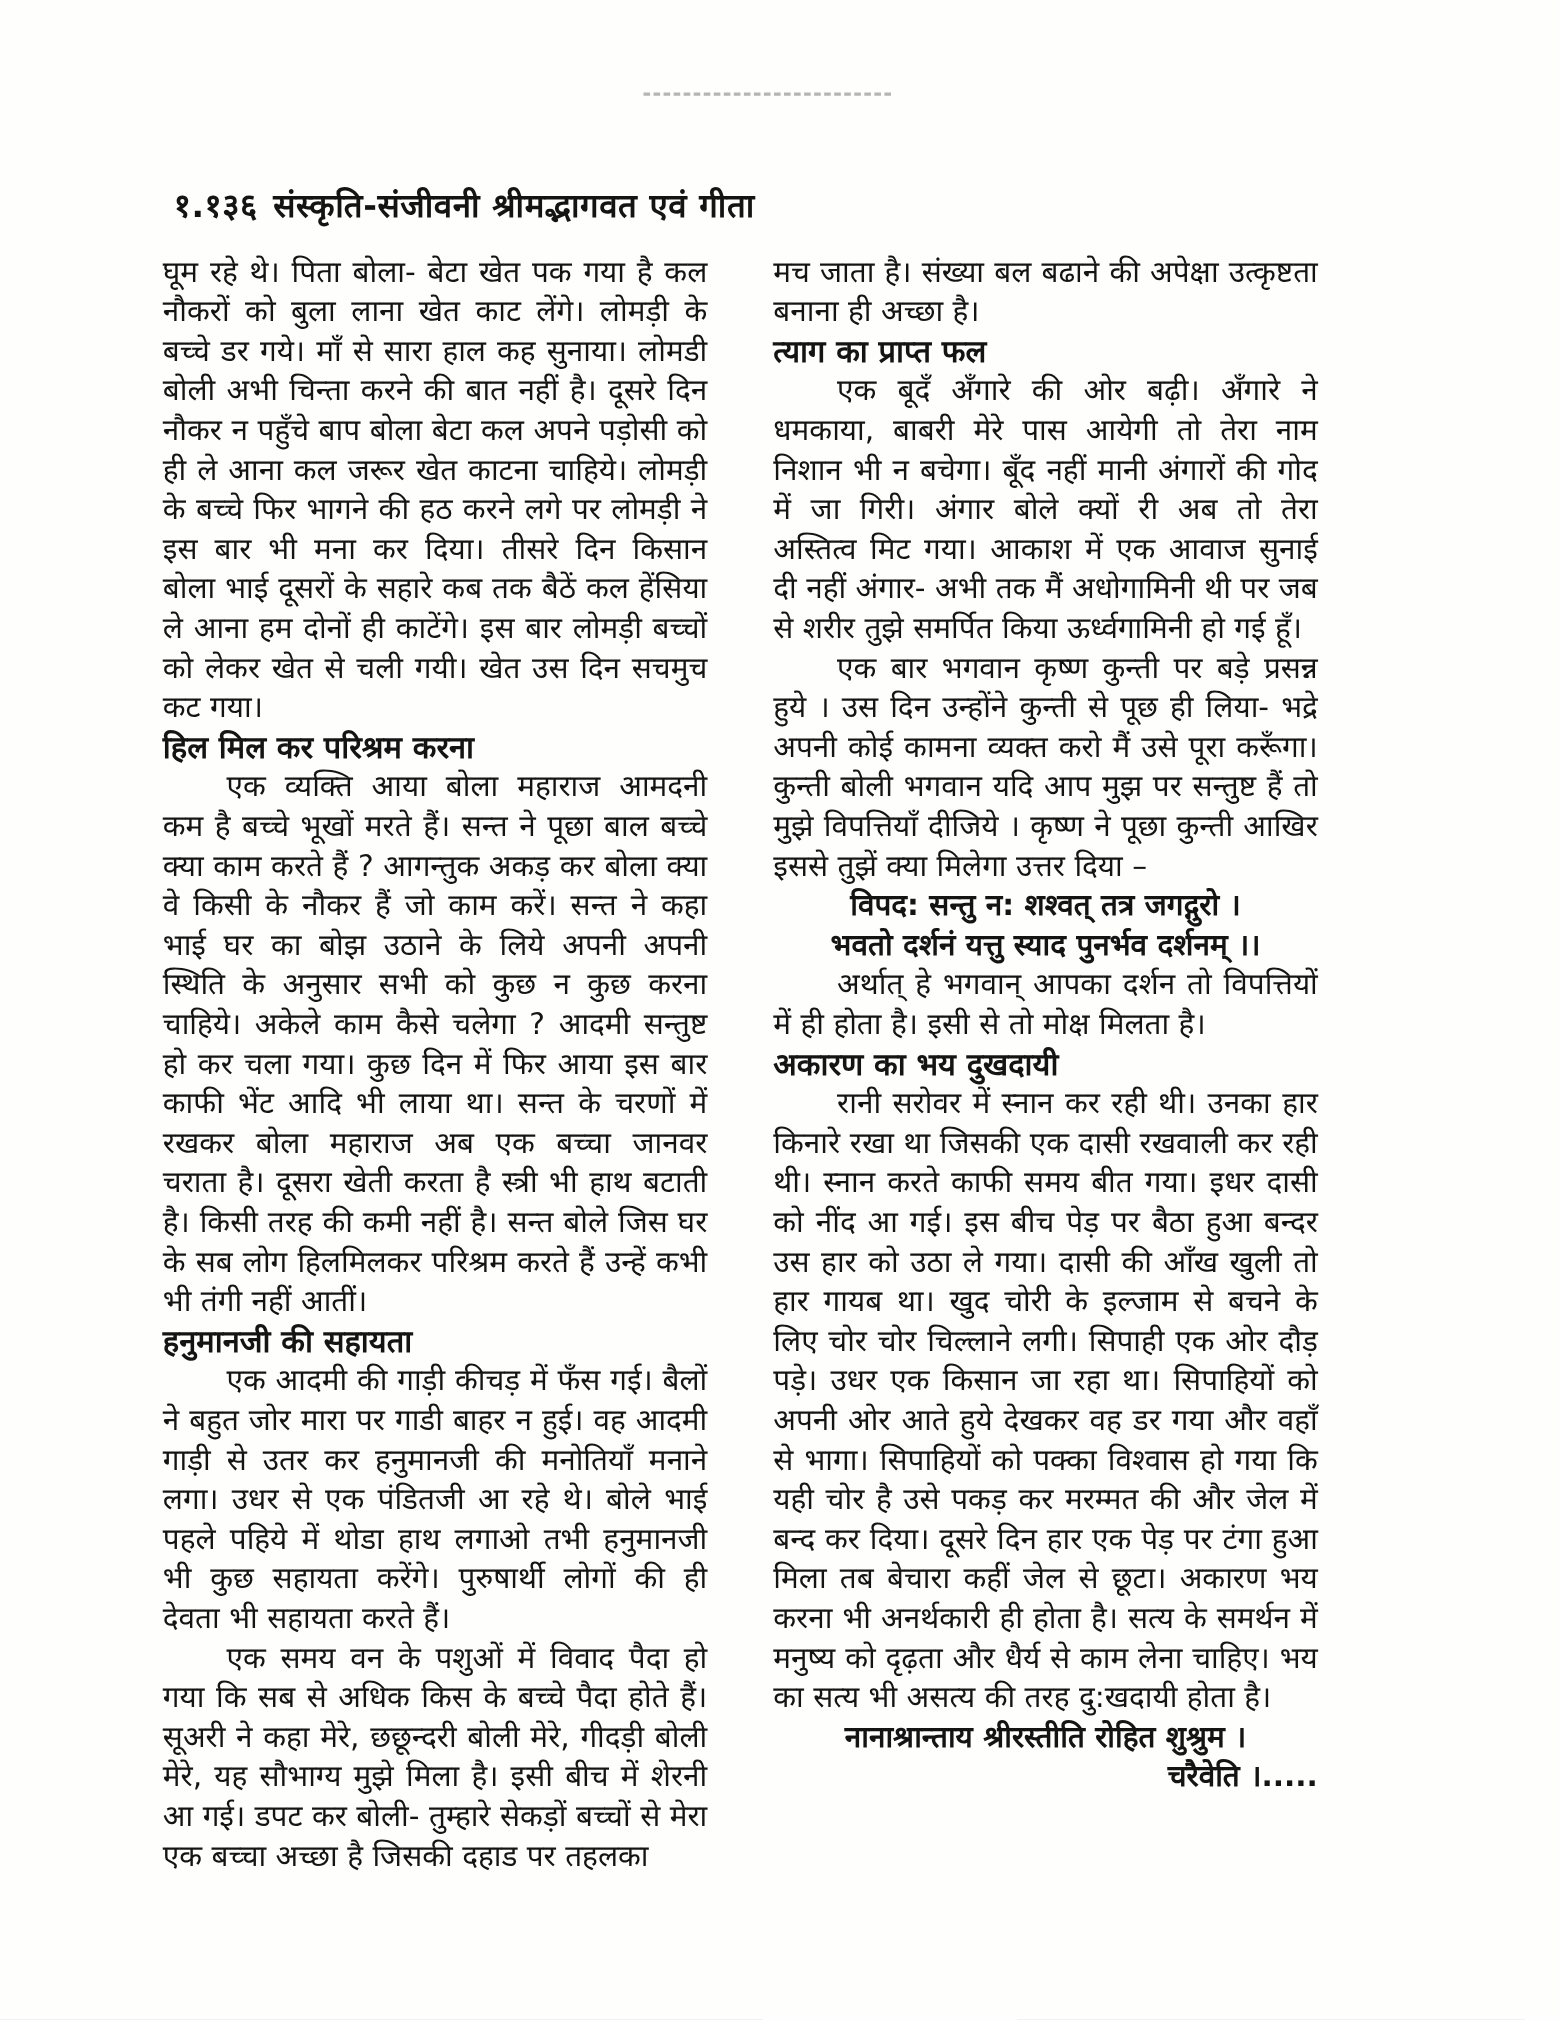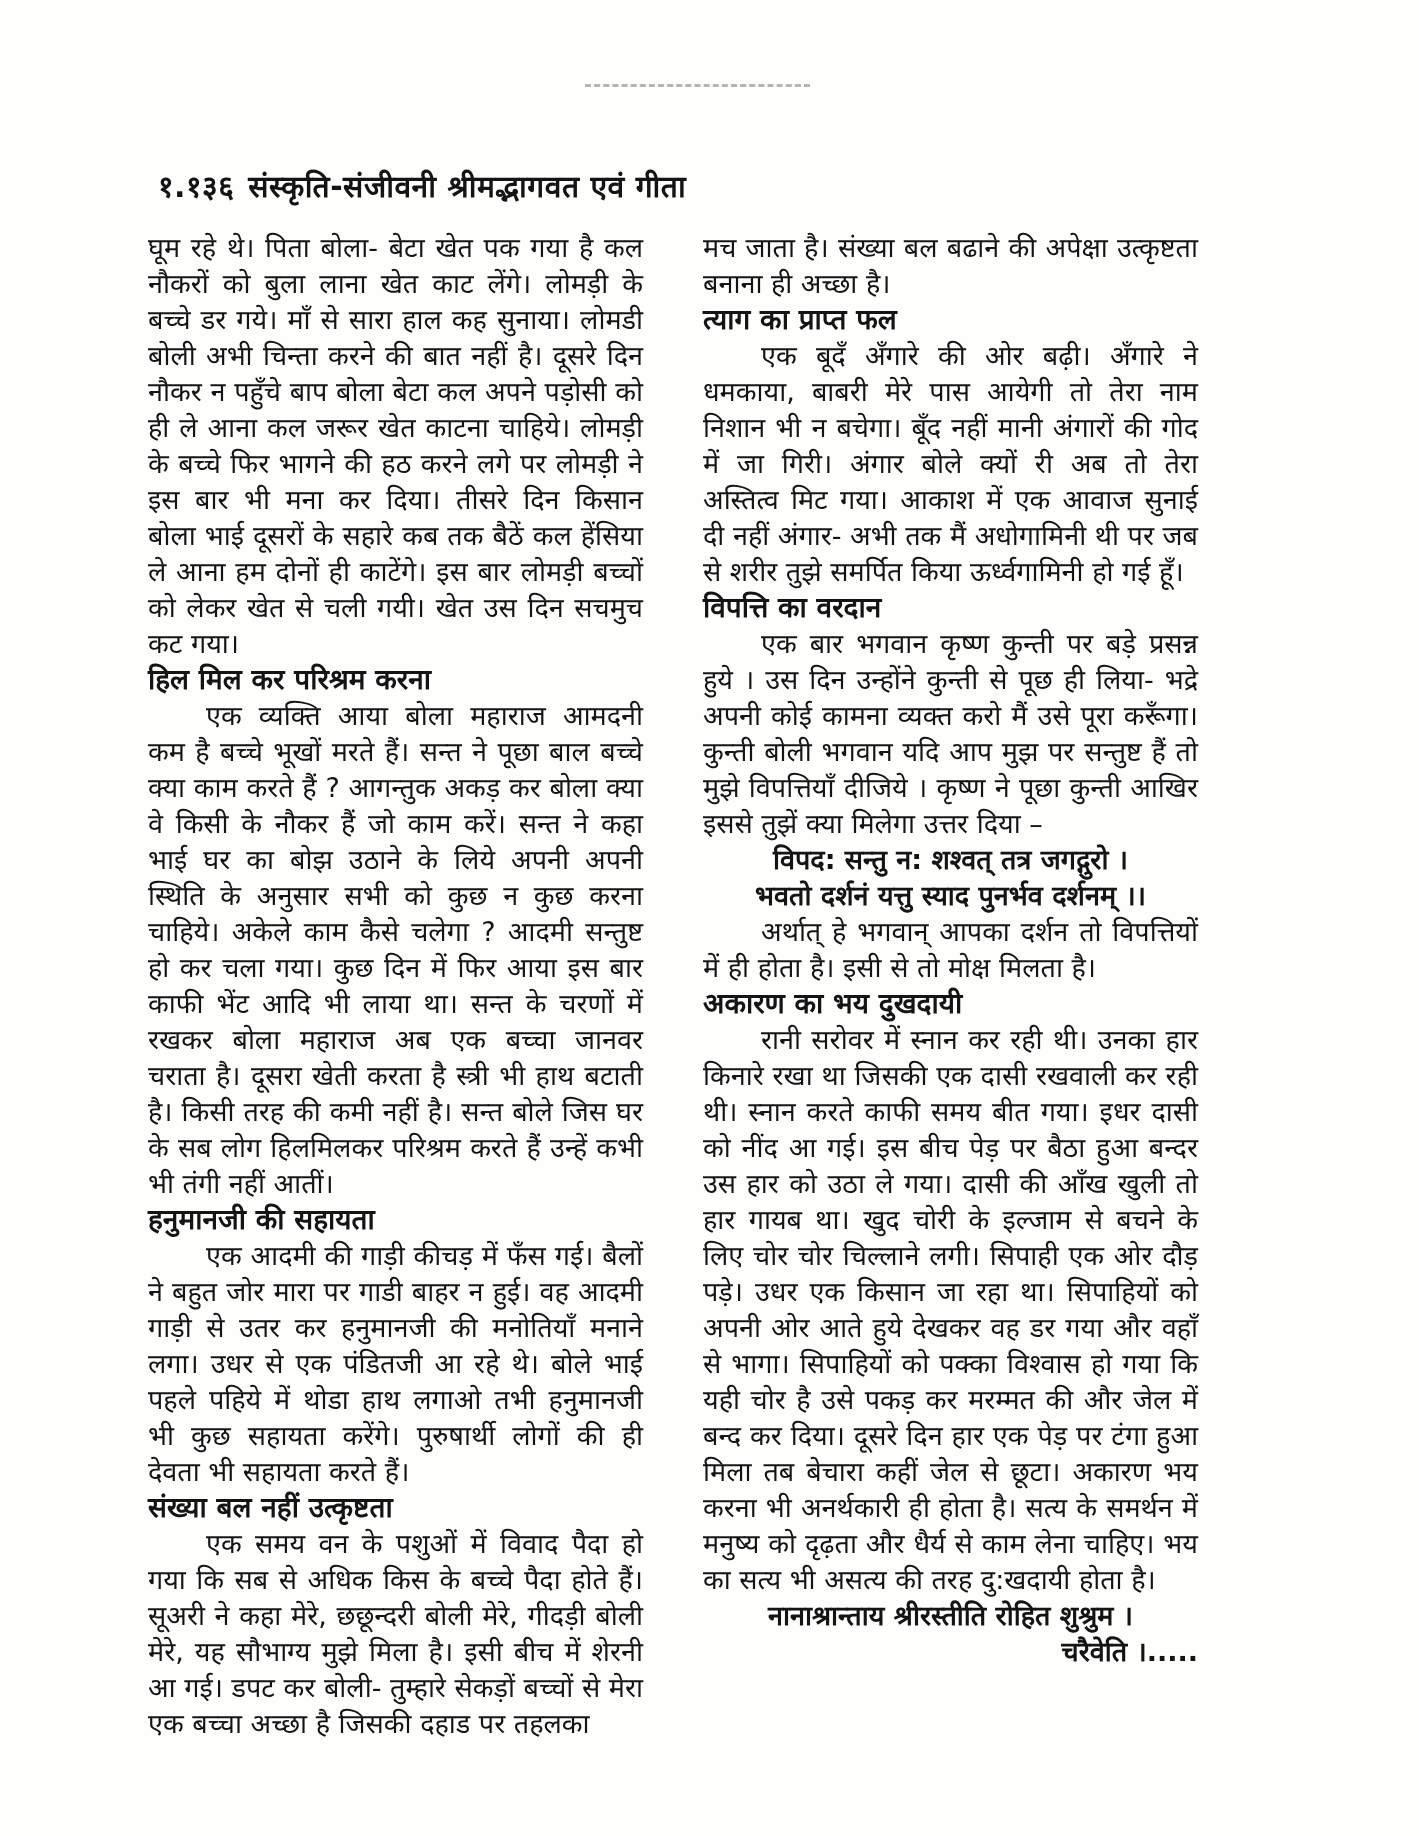--- a/index.html
+++ b/index.html
@@ -75,28 +75,26 @@
     <span class="pagenum">१.१३६</span><span>संस्कृति-संजीवनी श्रीमद्भागवत एवं गीता</span>
   </div>
 
   <div class="columns">
     <div class="column" id="col-left">
         <div class="block para">घूम रहे थे। पिता बोला- बेटा खेत पक गया है कल नौकरों को बुला लाना खेत काट लेंगे। लोमड़ी के बच्चे डर गये। माँ से सारा हाल कह सुनाया। लोमडी बोली अभी चिन्ता करने की बात नहीं है। दूसरे दिन नौकर न पहुँचे बाप बोला बेटा कल अपने पड़ोसी को ही ले आना कल जरूर खेत काटना चाहिये। लोमड़ी के बच्चे फिर भागने की हठ करने लगे पर लोमड़ी ने इस बार भी मना कर दिया। तीसरे दिन किसान बोला भाई दूसरों के सहारे कब तक बैठें कल हेंसिया ले आना हम दोनों ही काटेंगे। इस बार लोमड़ी बच्चों को लेकर खेत से चली गयी। खेत उस दिन सचमुच कट गया।</div>
         <div class="block heading">हिल मिल कर परिश्रम करना</div>
         <div class="block para indent">एक व्यक्ति आया बोला महाराज आमदनी कम है बच्चे भूखों मरते हैं। सन्त ने पूछा बाल बच्चे क्या काम करते हैं ? आगन्तुक अकड़ कर बोला क्या वे किसी के नौकर हैं जो काम करें। सन्त ने कहा भाई घर का बोझ उठाने के लिये अपनी अपनी स्थिति के अनुसार सभी को कुछ न कुछ करना चाहिये। अकेले काम कैसे चलेगा ? आदमी सन्तुष्ट हो कर चला गया। कुछ दिन में फिर आया इस बार काफी भेंट आदि भी लाया था। सन्त के चरणों में रखकर बोला महाराज अब एक बच्चा जानवर चराता है। दूसरा खेती करता है स्त्री भी हाथ बटाती है। किसी तरह की कमी नहीं है। सन्त बोले जिस घर के सब लोग हिलमिलकर परिश्रम करते हैं उन्हें कभी भी तंगी नहीं आतीं।</div>
         <div class="block heading">हनुमानजी की सहायता</div>
         <div class="block para indent">एक आदमी की गाड़ी कीचड़ में फँस गई। बैलों ने बहुत जोर मारा पर गाडी बाहर न हुई। वह आदमी गाड़ी से उतर कर हनुमानजी की मनोतियाँ मनाने लगा। उधर से एक पंडितजी आ रहे थे। बोले भाई पहले पहिये में थोडा हाथ लगाओ तभी हनुमानजी भी कुछ सहायता करेंगे। पुरुषार्थी लोगों की ही देवता भी सहायता करते हैं।</div>
-        <div class="block heading">संख्या बल नहीं उत्कृष्टता</div>
         <div class="block para indent">एक समय वन के पशुओं में विवाद पैदा हो गया कि सब से अधिक किस के बच्चे पैदा होते हैं। सूअरी ने कहा मेरे, छछून्दरी बोली मेरे, गीदड़ी बोली मेरे, यह सौभाग्य मुझे मिला है। इसी बीच में शेरनी आ गई। डपट कर बोली- तुम्हारे सेकड़ों बच्चों से मेरा एक बच्चा अच्छा है जिसकी दहाड पर तहलका</div>
       </div>
     <div class="column" id="col-right">
         <div class="block para">मच जाता है। संख्या बल बढाने की अपेक्षा उत्कृष्टता बनाना ही अच्छा है।</div>
         <div class="block heading">त्याग का प्राप्त फल</div>
         <div class="block para indent">एक बूदँ अँगारे की ओर बढ़ी। अँगारे ने धमकाया, बाबरी मेरे पास आयेगी तो तेरा नाम निशान भी न बचेगा। बूँद नहीं मानी अंगारों की गोद में जा गिरी। अंगार बोले क्यों री अब तो तेरा अस्तित्व मिट गया। आकाश में एक आवाज सुनाई दी नहीं अंगार- अभी तक मैं अधोगामिनी थी पर जब से शरीर तुझे समर्पित किया ऊर्ध्वगामिनी हो गई हूँ।</div>
-        <div class="block heading">विपत्ति का वरदान</div>
         <div class="block para indent">एक बार भगवान कृष्ण कुन्ती पर बड़े प्रसन्न हुये । उस दिन उन्होंने कुन्ती से पूछ ही लिया- भद्रे अपनी कोई कामना व्यक्त करो मैं उसे पूरा करूँगा। कुन्ती बोली भगवान यदि आप मुझ पर सन्तुष्ट हैं तो मुझे विपत्तियाँ दीजिये । कृष्ण ने पूछा कुन्ती आखिर इससे तुझें क्या मिलेगा उत्तर दिया –</div>
         <div class="block shloka">विपद: सन्तु न: शश्वत् तत्र जगद्गुरो ।</div>
         <div class="block shloka">भवतो दर्शनं यत्तु स्याद पुनर्भव दर्शनम् ।।</div>
         <div class="block para indent">अर्थात् हे भगवान् आपका दर्शन तो विपत्तियों में ही होता है। इसी से तो मोक्ष मिलता है।</div>
         <div class="block heading">अकारण का भय दुखदायी</div>
         <div class="block para indent">रानी सरोवर में स्नान कर रही थी। उनका हार किनारे रखा था जिसकी एक दासी रखवाली कर रही थी। स्नान करते काफी समय बीत गया। इधर दासी को नींद आ गई। इस बीच पेड़ पर बैठा हुआ बन्दर उस हार को उठा ले गया। दासी की आँख खुली तो हार गायब था। खुद चोरी के इल्जाम से बचने के लिए चोर चोर चिल्लाने लगी। सिपाही एक ओर दौड़ पड़े। उधर एक किसान जा रहा था। सिपाहियों को अपनी ओर आते हुये देखकर वह डर गया और वहाँ से भागा। सिपाहियों को पक्का विश्वास हो गया कि यही चोर है उसे पकड़ कर मरम्मत की और जेल में बन्द कर दिया। दूसरे दिन हार एक पेड़ पर टंगा हुआ मिला तब बेचारा कहीं जेल से छूटा। अकारण भय करना भी अनर्थकारी ही होता है। सत्य के समर्थन में मनुष्य को दृढ़ता और धैर्य से काम लेना चाहिए। भय का सत्य भी असत्य की तरह दु:खदायी होता है।</div>
         <div class="block shloka">नानाश्रान्ताय श्रीरस्तीति रोहित शुश्रुम ।</div>
         <div class="block signoff">चरैवेति ।.....</div>
       </div>
   </div>

